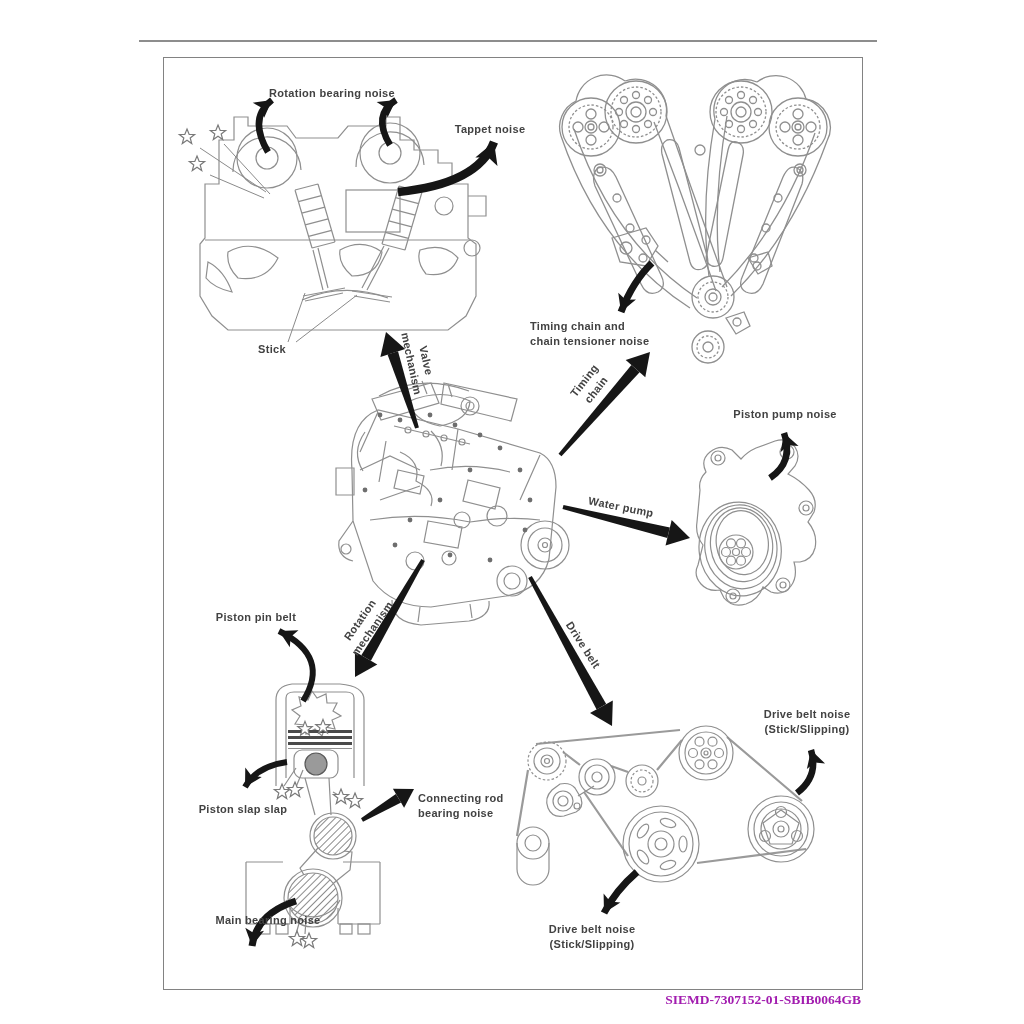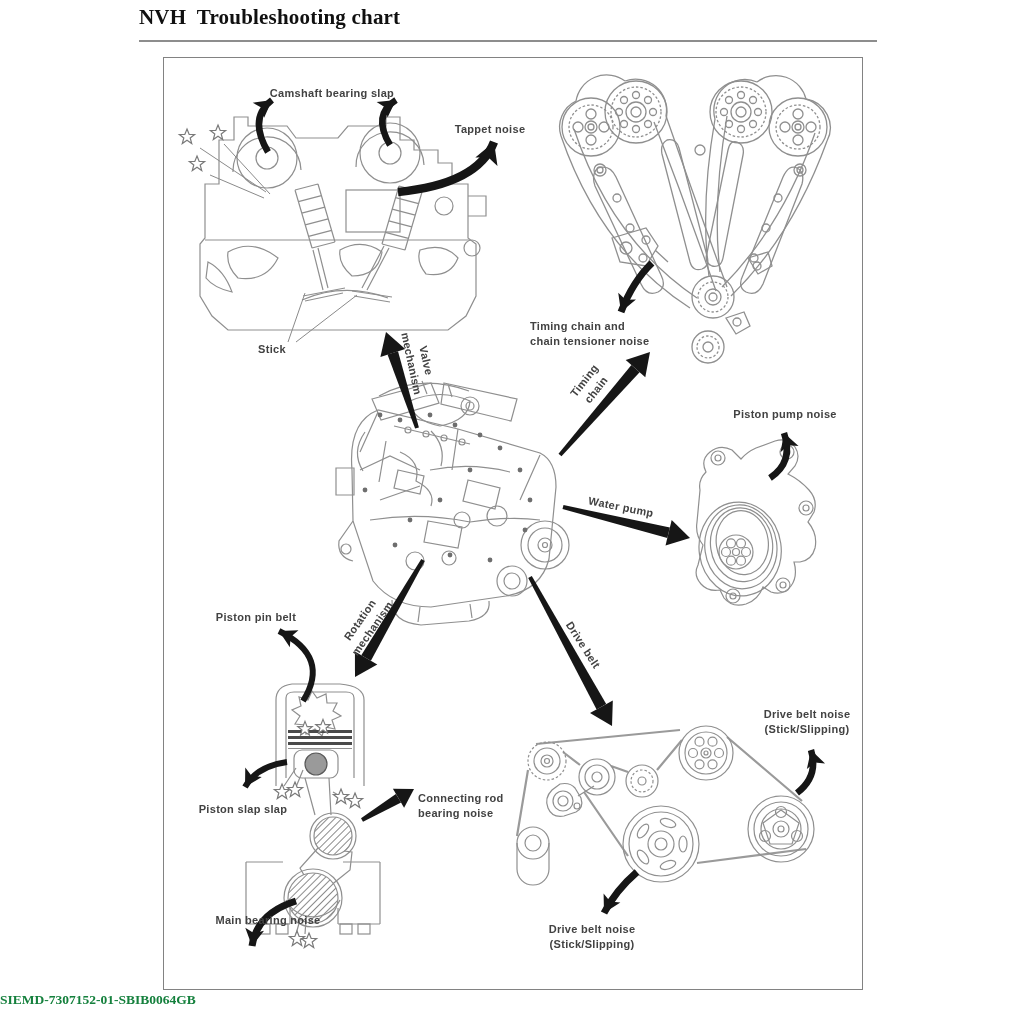--- a/index.html
+++ b/index.html
@@ -7,29 +7,28 @@
         font-family:"Liberation Sans",sans-serif;}
   .title{position:absolute;left:139px;top:5px;font-family:"Liberation Serif",serif;
          font-weight:700;font-size:21px;color:#101010;white-space:pre;letter-spacing:.2px;}
   .title-rule{position:absolute;left:139px;top:40px;width:738px;height:2px;background:#8d8d8d;}
   .frame{position:absolute;left:163px;top:57px;width:698px;height:931px;
          border:1.6px solid #828282;background:#ffffff;}
   svg.art{position:absolute;left:0;top:0;width:1024px;height:1024px;}
   .lbl{position:absolute;font-size:11px;font-weight:600;color:#424242;letter-spacing:.3px;
        white-space:pre-line;line-height:1.32;}
   .lbl.c{transform:translate(-50%,-50%);text-align:center;}
-  .figure-code{position:absolute;top:992px;left:0;width:861px;text-align:left;
-         font-family:"Liberation Serif",serif;font-size:13.5px;font-weight:600;color:#15803d;}
+  .figure-code{position:absolute;top:992px;left:0;width:861px;text-align:right;
+         font-family:"Liberation Serif",serif;font-size:13.5px;font-weight:600;color:#a21caf;}
 </style>
 </head>
 <body>
 
 <div class="page">
 
-  <div class="title">NVH  Troubleshooting chart</div>
   <div class="title-rule"></div>
   <div class="frame"></div>
 
   <svg class="art" viewBox="0 0 1024 1024">
     <defs>
       <pattern id="hatch" width="5" height="5" patternUnits="userSpaceOnUse" patternTransform="rotate(45)">
         <rect width="5" height="5" fill="#ffffff"></rect>
         <line x1="0" y1="0" x2="0" y2="5" stroke="#7e7e7e" stroke-width="1.8"></line>
       </pattern>
       <path id="star" d="M0,-8 L2.2,-2.5 L7.6,-2.5 L3.2,1 L4.7,6.5 L0,3.2 L-4.7,6.5 L-3.2,1 L-7.6,-2.5 L-2.2,-2.5 Z" fill="#ffffff" stroke="#7a7a7a" stroke-width="1.2"></path>
@@ -376,21 +375,21 @@
         <use href="#ah" transform="translate(279,631) rotate(-63)"></use>
         <use href="#ah" transform="translate(245,787) rotate(-150)"></use>
         <use href="#ah" transform="translate(252,946) rotate(-171)"></use>
         <use href="#ah" transform="translate(621,312) rotate(-159)"></use>
         <use href="#ah" transform="translate(811,750) rotate(-17)"></use>
         <use href="#ah" transform="translate(604,913) rotate(-152)"></use>
       </g>
     </g>
   </svg>
 
-  <div class="lbl c" style="left:332px;top:93px">Camshaft bearing slap</div>
+  <div class="lbl c" style="left:332px;top:93px">Rotation bearing noise</div>
   <div class="lbl c" style="left:490px;top:129px">Tappet noise</div>
   <div class="lbl c" style="left:272px;top:349px">Stick</div>
   <div class="lbl c" style="left:419px;top:362px;transform:translate(-50%,-50%) rotate(78deg)">Valve
 mechanism</div>
   <div class="lbl" style="left:530px;top:319px">Timing chain and
 chain tensioner noise</div>
   <div class="lbl c" style="left:590px;top:385px;transform:translate(-50%,-50%) rotate(-52deg)">Timing
 chain</div>
   <div class="lbl c" style="left:785px;top:414px">Piston pump noise</div>
   <div class="lbl c" style="left:621px;top:507px;transform:translate(-50%,-50%) rotate(11deg)">Water pump</div>

